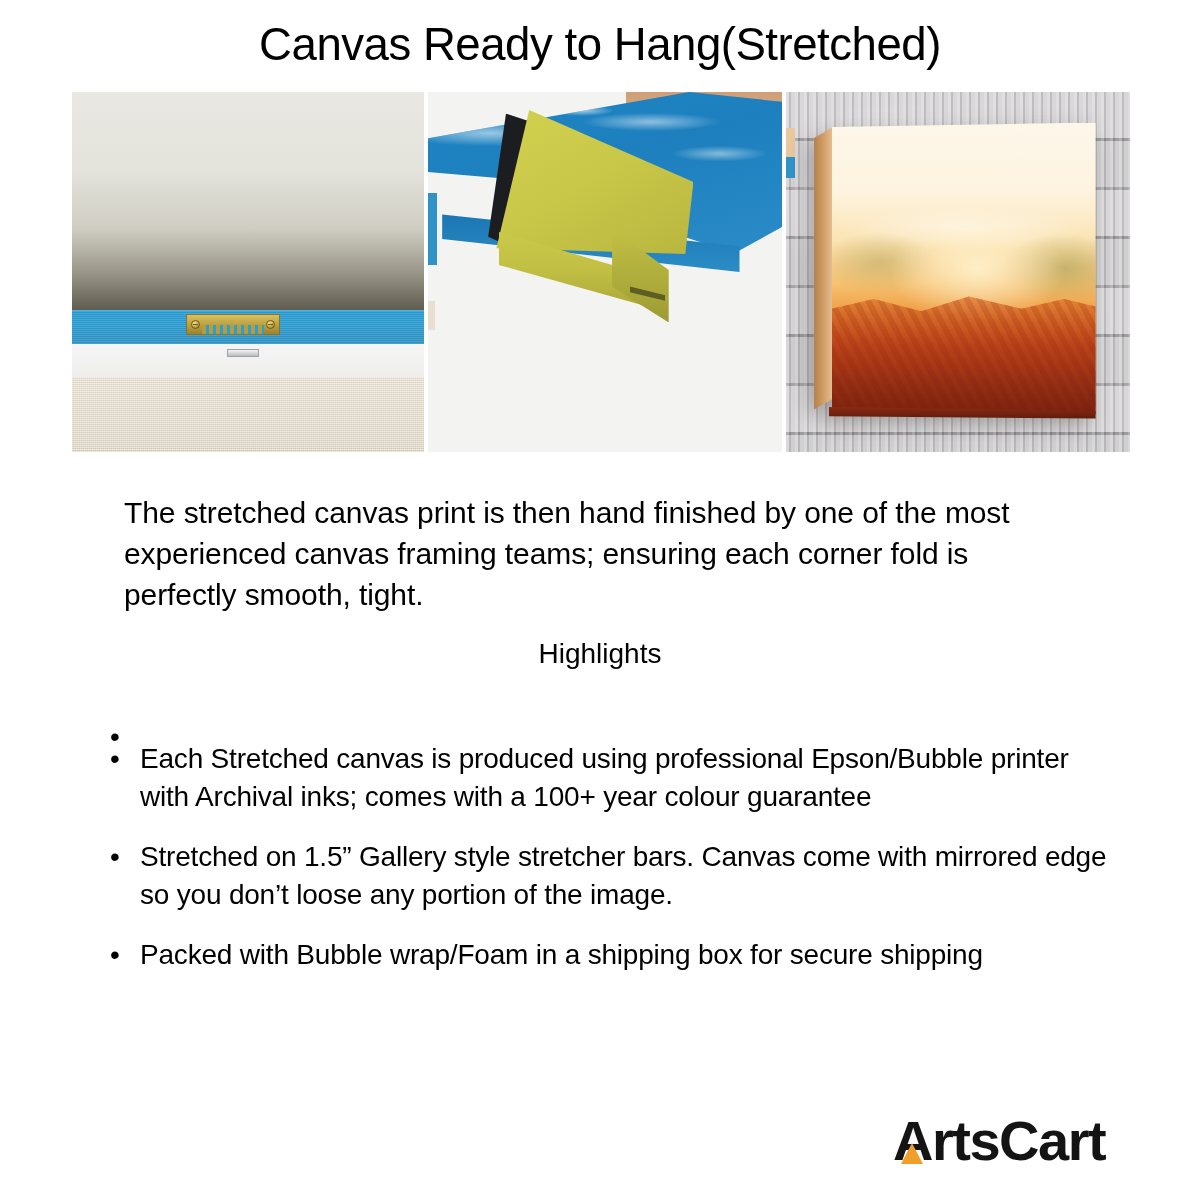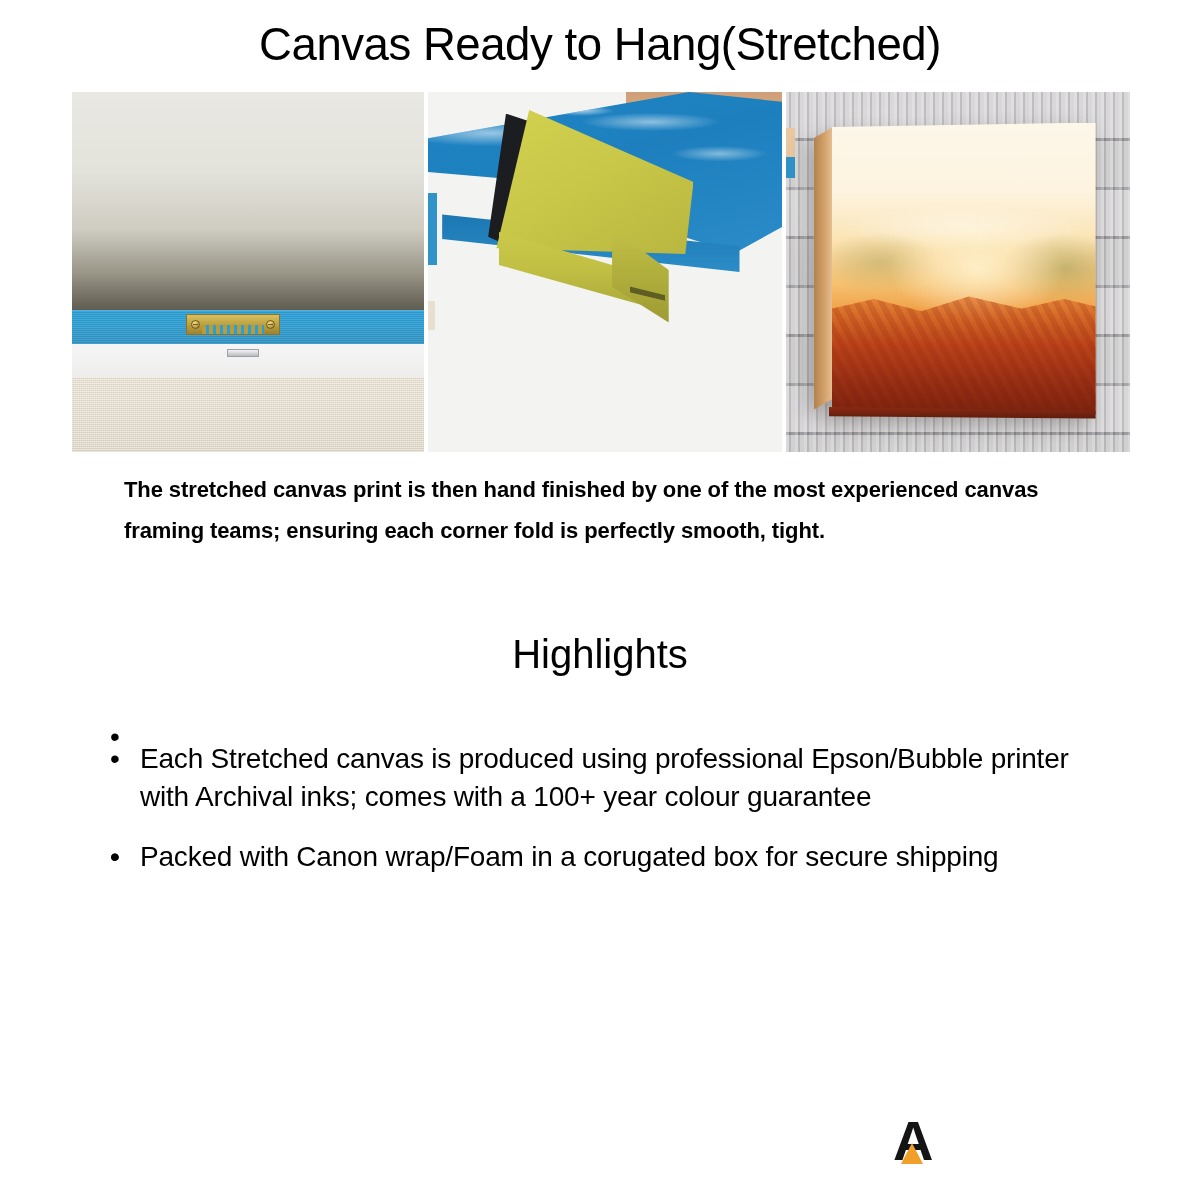--- a/index.html
+++ b/index.html
@@ -301,38 +301,38 @@
     background:#e9c79f;
   }
   .p3-leftsliver2 {
     position:absolute; left:0; top:18%; width:2.6%; height:6%;
     background:#2f93c9;
   }
 
   
   .body-paragraph {
     position: absolute;
-    top: 469px;
+    top: 492px;
     left: 124px;
     width: 960px;
-    font-size: 22px;
+    font-size: 30px;
     line-height: 41px;
-    font-weight: 700;
+    font-weight: 400;
     color: #000;
     letter-spacing: -0.1px;
   }
 
   
   .highlights-heading {
     position: absolute;
     top: 628px;
     left: 0;
     width: 1200px;
     text-align: center;
-    font-size: 40px;
+    font-size: 28px;
     line-height: 52px;
     font-weight: 400;
     color: #000;
   }
 
   
   .highlights-list {
     position: absolute;
     top: 718px;
     left: 104px;
@@ -439,25 +439,27 @@
 <ul class="highlights-list">
   <li class="highlight-item">
     <span class="bullet">•</span>
   </li>
   <li class="highlight-item">
     <span class="bullet">•</span>
     <span>Each Stretched canvas is produced using professional Epson/Bubble printer with Archival inks; comes with a 100+ year colour guarantee</span>
   </li>
   <li class="highlight-item">
     <span class="bullet">•</span>
+    <span>Stretched on 1.5” Gallery style stretcher bars. Canvas come with mirrored edge so you don’t loose any portion of the image.</span>
   </li>
   <li class="highlight-item">
     <span class="bullet">•</span>
-    <span>Packed with Canon wrap/Foam in a corugated box for secure shipping</span>
+    <span>Packed with Bubble wrap/Foam in a shipping box for secure shipping</span>
   </li>
 </ul>
 
 <div class="logo">
   <span class="logo-a-wrap">
     <span>A</span>
     <span class="logo-tri"></span>
   </span>
+  <span>rtsCart</span>
 </div>
 
 </body></html>

